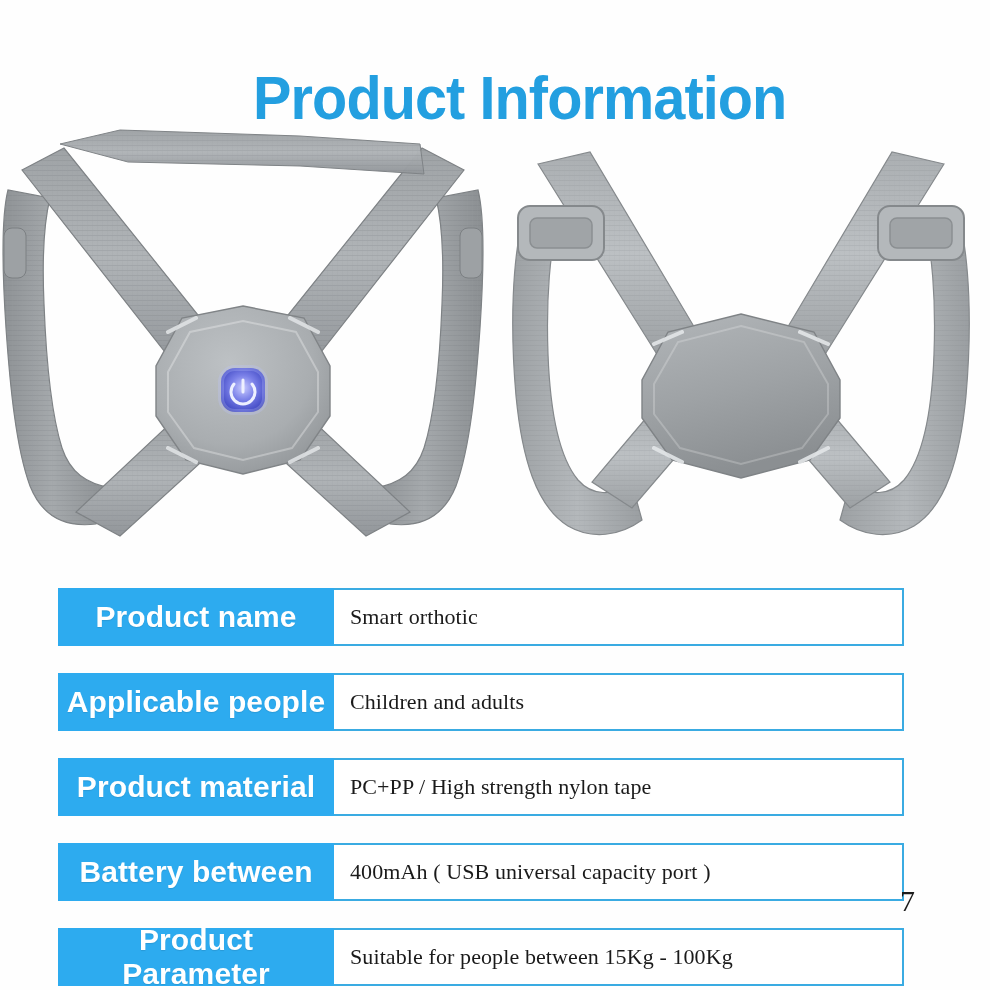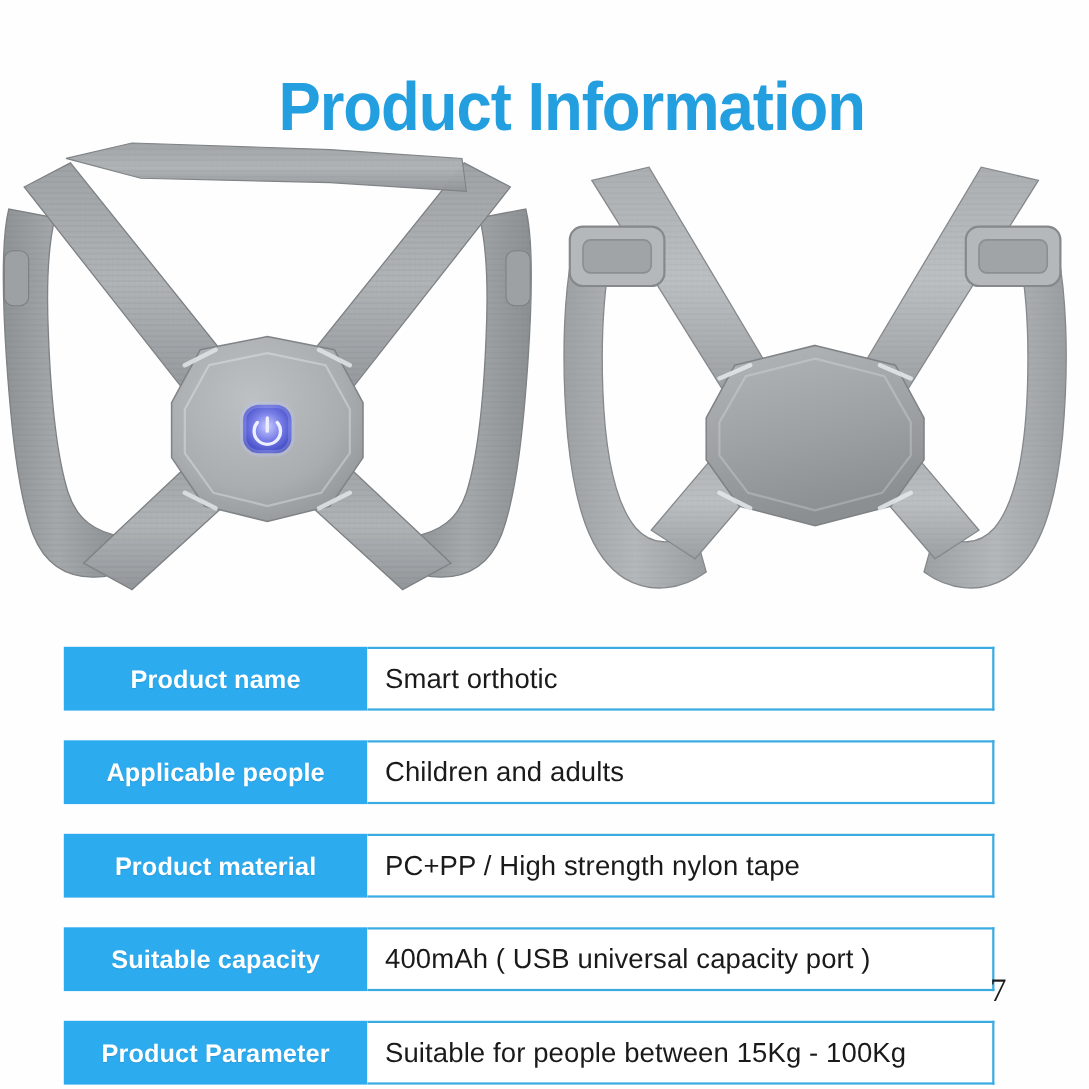--- a/index.html
+++ b/index.html
@@ -70,43 +70,44 @@
     display: flex;
     align-items: stretch;
   }
   .spec-row:last-child { margin-bottom: 16px; }
 
   .spec-label {
     width: 276px;
     flex: 0 0 276px;
     background: #2dabef;
     color: #ffffff;
-    font-size: 23px;
+    font-size: 30px;
     font-weight: bold;
     display: flex;
     align-items: center;
     justify-content: center;
     text-align: center;
     letter-spacing: 0.1px;
     box-sizing: border-box;
     padding: 0 4px;
     text-shadow: 0 1px 1px rgba(0,0,0,0.10);
   }
   .spec-value {
     flex: 1 1 auto;
     background: #ffffff;
     border: 2px solid #3aabe2;
     border-left: none;
     color: #1a1a1a;
-    font-size: 25px;
+    font-size: 22px;
     display: flex;
     align-items: center;
     box-sizing: border-box;
     padding-left: 16px;
     letter-spacing: 0.1px;
+    font-family: Liberation Serif, serif;
   }
 
   
   .page-number {
     position: absolute;
     left: 900px;
     top: 884px;
     font-size: 30px;
     color: #1c1c1c;
     font-family: "Liberation Serif", serif;
@@ -274,21 +275,21 @@
     <div class="spec-label">Applicable people</div>
     <div class="spec-value">Children and adults</div>
   </div>
 
   <div class="spec-row">
     <div class="spec-label">Product material</div>
     <div class="spec-value">PC+PP / High strength nylon tape</div>
   </div>
 
   <div class="spec-row">
-    <div class="spec-label">Suitable capacity</div>
+    <div class="spec-label">Battery between</div>
     <div class="spec-value">400mAh ( USB universal capacity port )</div>
   </div>
 
   <div class="spec-row">
     <div class="spec-label">Product Parameter</div>
     <div class="spec-value">Suitable for people between 15Kg - 100Kg</div>
   </div>
 
 </div>
 

